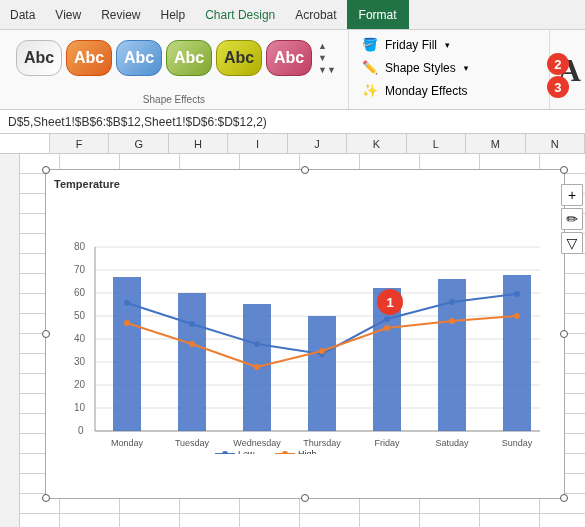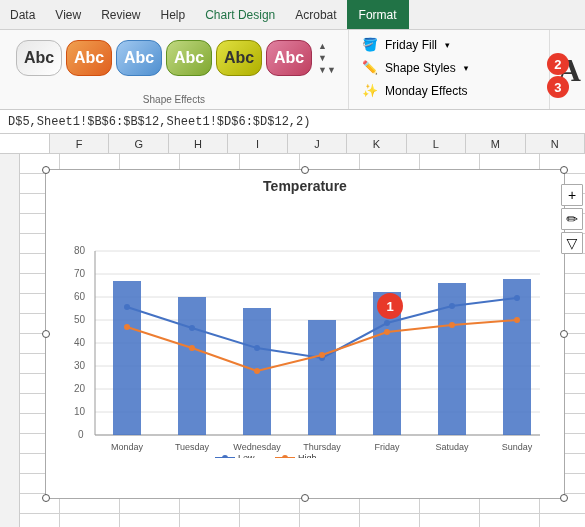--- a/index.html
+++ b/index.html
@@ -136,21 +136,20 @@
     }
 
     
     .formula-bar {
       display: flex;
       align-items: center;
       border-bottom: 1px solid #ccc;
       padding: 2px 4px;
       height: 24px;
       background: #fff;
-      font-family: Liberation Mono, monospace;
     }
     .formula-bar-text {
       font-size: 12px;
       color: #333;
       padding-left: 4px;
     }
 
     
     .col-headers {
       display: flex;
@@ -205,22 +204,21 @@
       top: 15px;
       left: 45px;
       right: 20px;
       height: 330px;
       background: #fff;
       border: 1px solid #aaa;
       padding: 8px;
     }
 
     .chart-title {
-      text-align: center;
-      font-size: 14px;
+      font-size: 11px;
       font-weight: bold;
       color: #333;
       margin-bottom: 4px;
     }
 
     
     .chart-sidebar {
       position: absolute;
       right: 2px;
       top: 30px;

